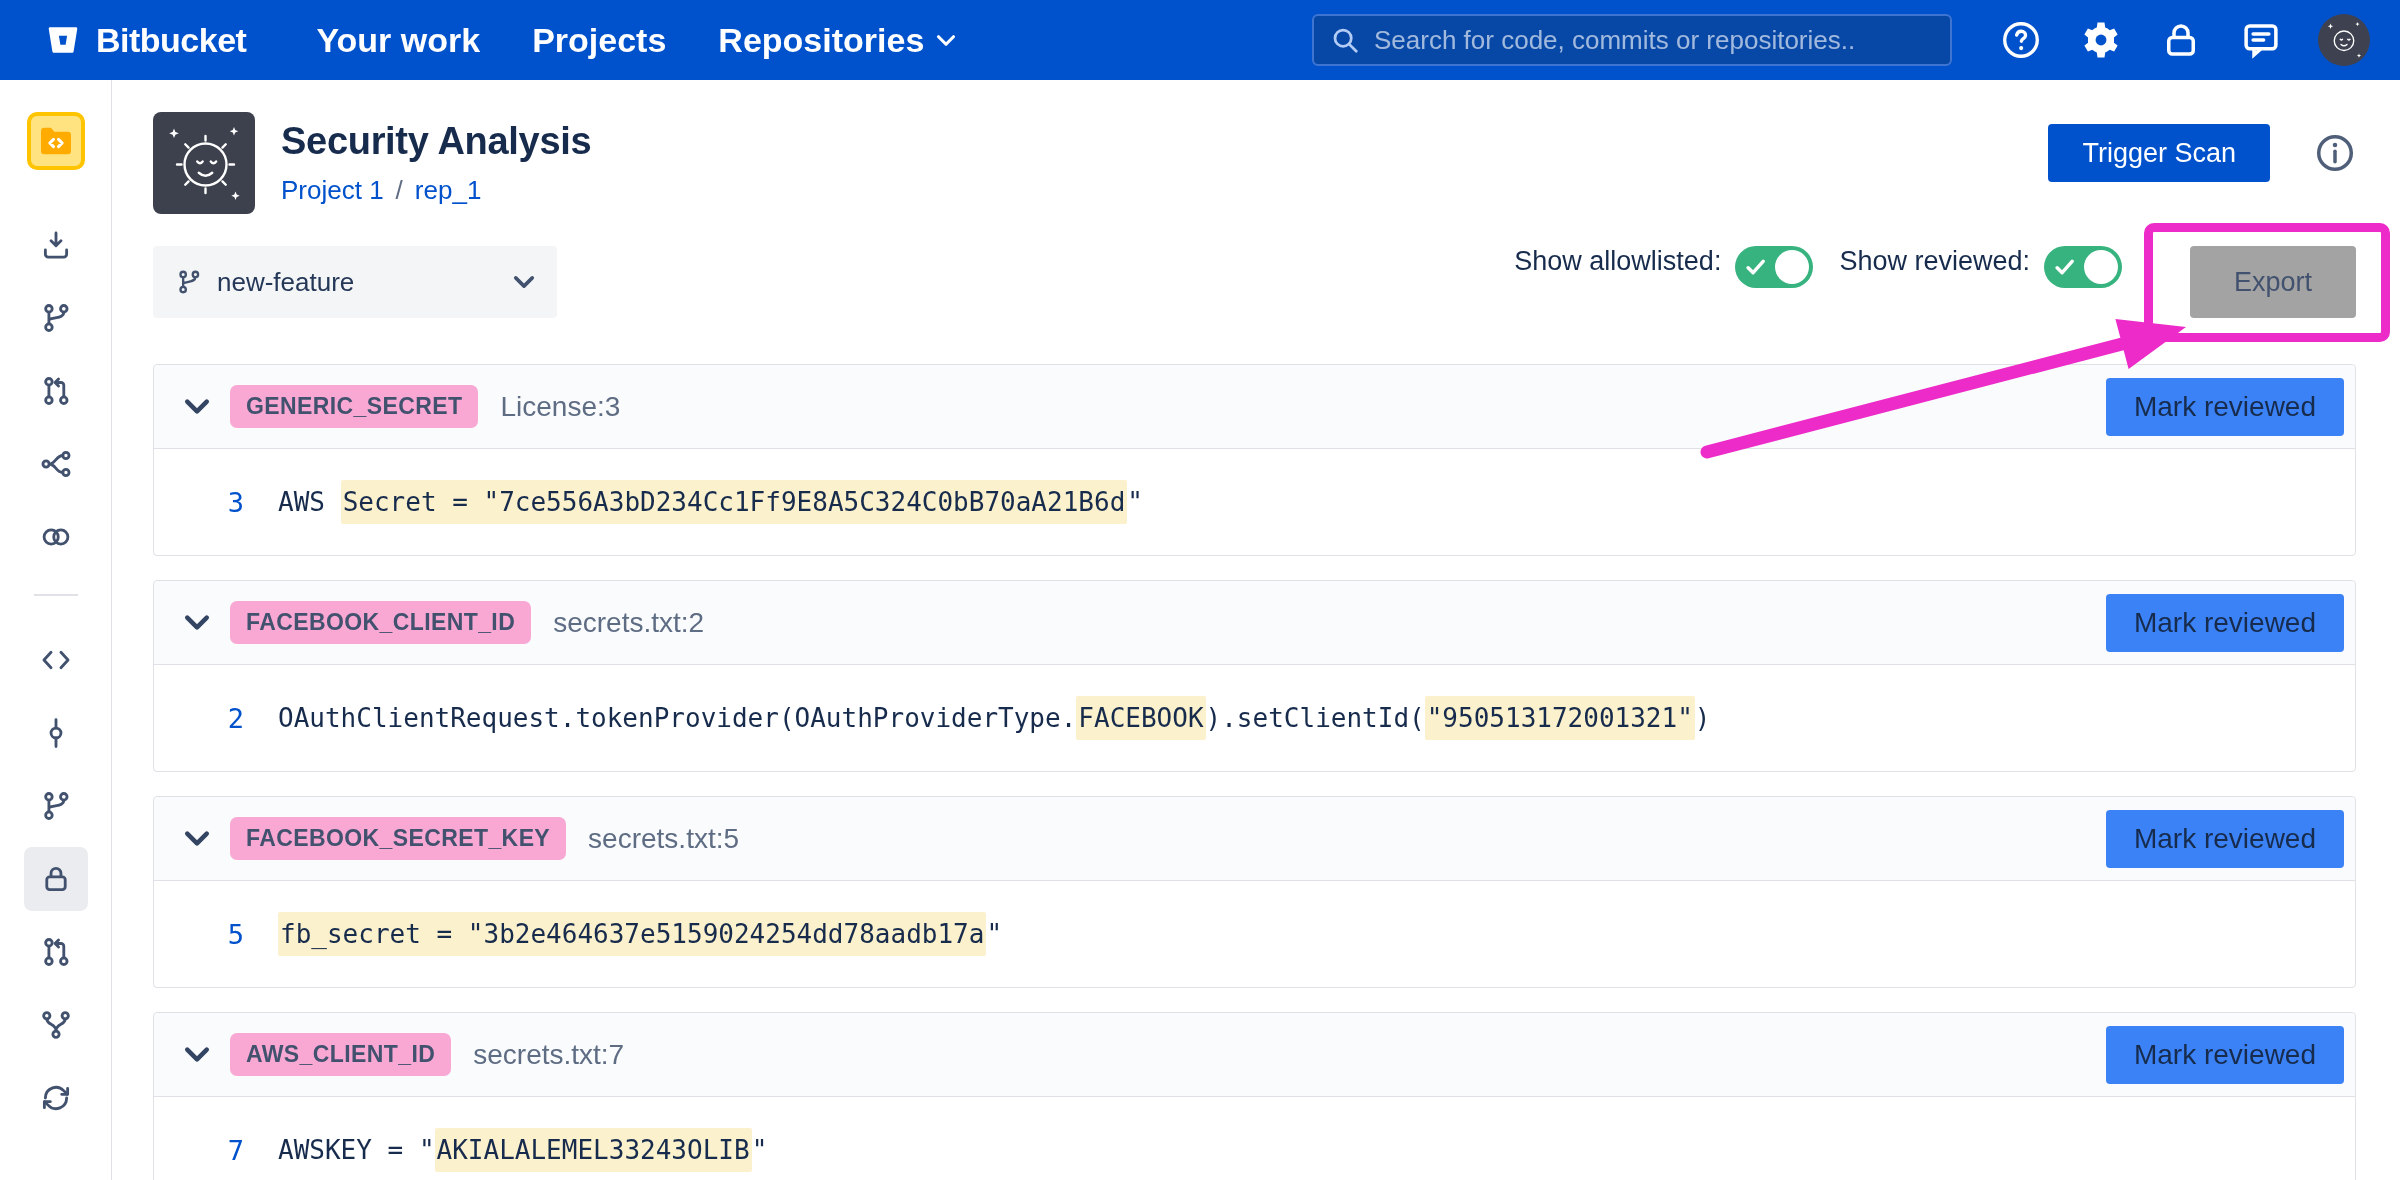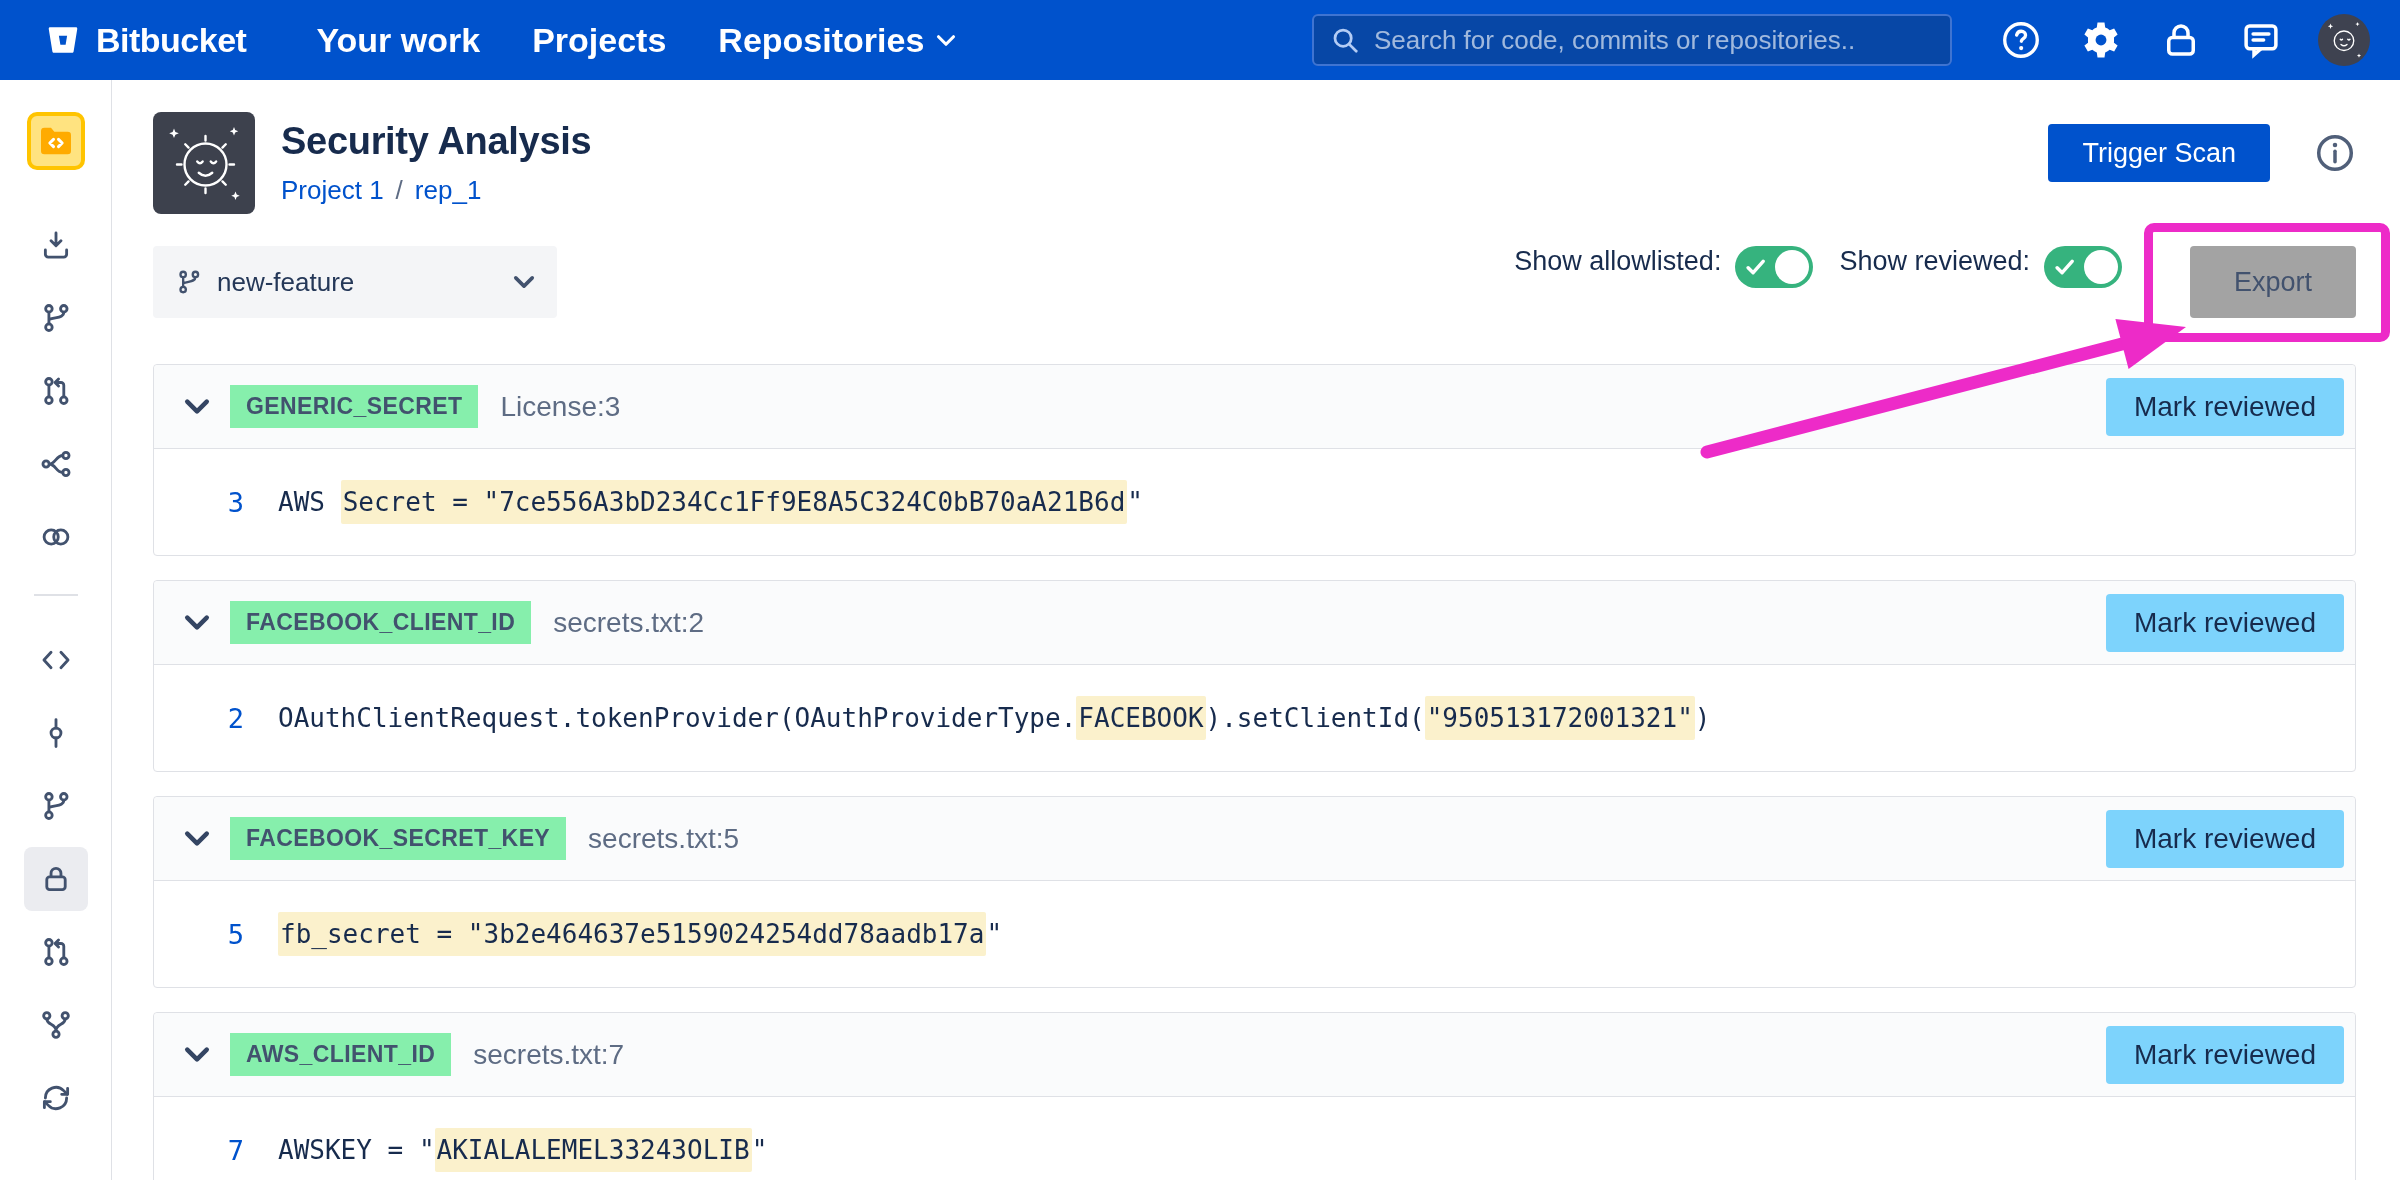--- a/index.html
+++ b/index.html
@@ -117,26 +117,26 @@
 
   
   .findings { margin-top:46px; display:flex; flex-direction:column; gap:24px; }
   .card { border:1px solid #DFE1E6; border-radius:4px; background:#fff; }
   .card-header {
     height:84px; background:#FAFBFC; border-bottom:1px solid #DFE1E6;
     display:flex; align-items:center; padding:0 11px 0 30px; border-radius:4px 4px 0 0;
   }
   .card-chevron { width:26px; height:17px; display:flex; cursor:pointer; flex:none; }
   .badge {
-    margin-left:20px; background:#86efac; color:#42526E; font-size:23px; font-weight:700;
-    letter-spacing:0.4px; padding:8px 16px; border-radius:0; white-space:nowrap;
+    margin-left:20px; background:#f9a8d4; color:#42526E; font-size:23px; font-weight:700;
+    letter-spacing:0.4px; padding:8px 16px; border-radius:7px; white-space:nowrap;
   }
   .location { margin-left:22px; font-size:28px; color:#5E6C84; }
   .btn-review {
-    margin-left:auto; height:58px; padding:0 28px; background:#7dd3fc; border:none; border-radius:4px;
+    margin-left:auto; height:58px; padding:0 28px; background:#3b82f6; border:none; border-radius:4px;
     font-size:28px; font-weight:500; color:#172B4D; cursor:pointer; font-family:"Liberation Sans", sans-serif; white-space:nowrap;
   }
   .card-body { height:106px; display:flex; align-items:center; }
   .ln {
     min-width:60px; text-align:right; margin-left:30px; flex:none;
     font-family:"DejaVu Sans Mono", monospace; font-size:27px; color:#0052CC; cursor:pointer;
   }
   .code {
     margin-left:34px; font-family:"DejaVu Sans Mono", monospace; font-size:26px; color:#172B4D;
     white-space:pre;

